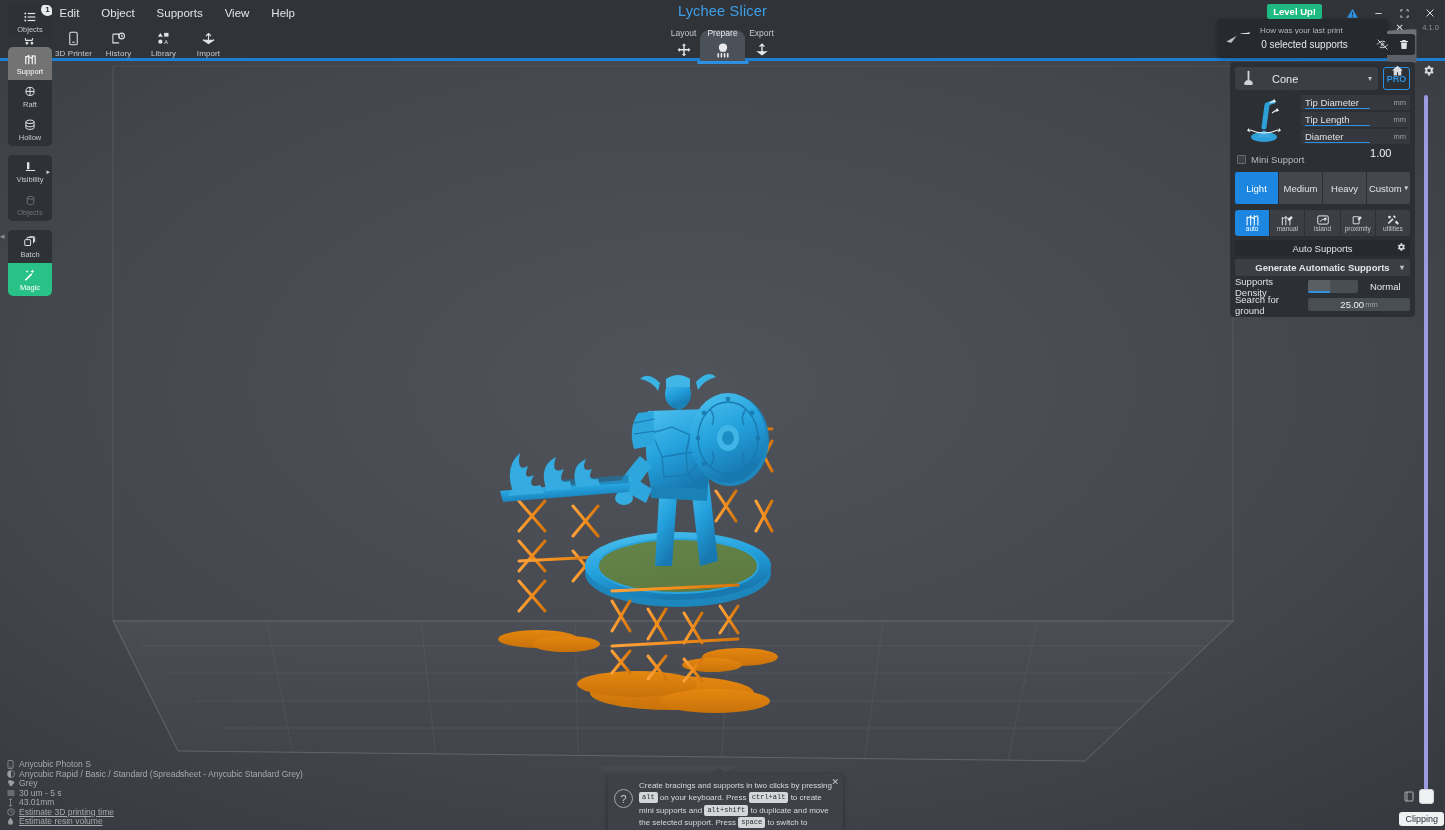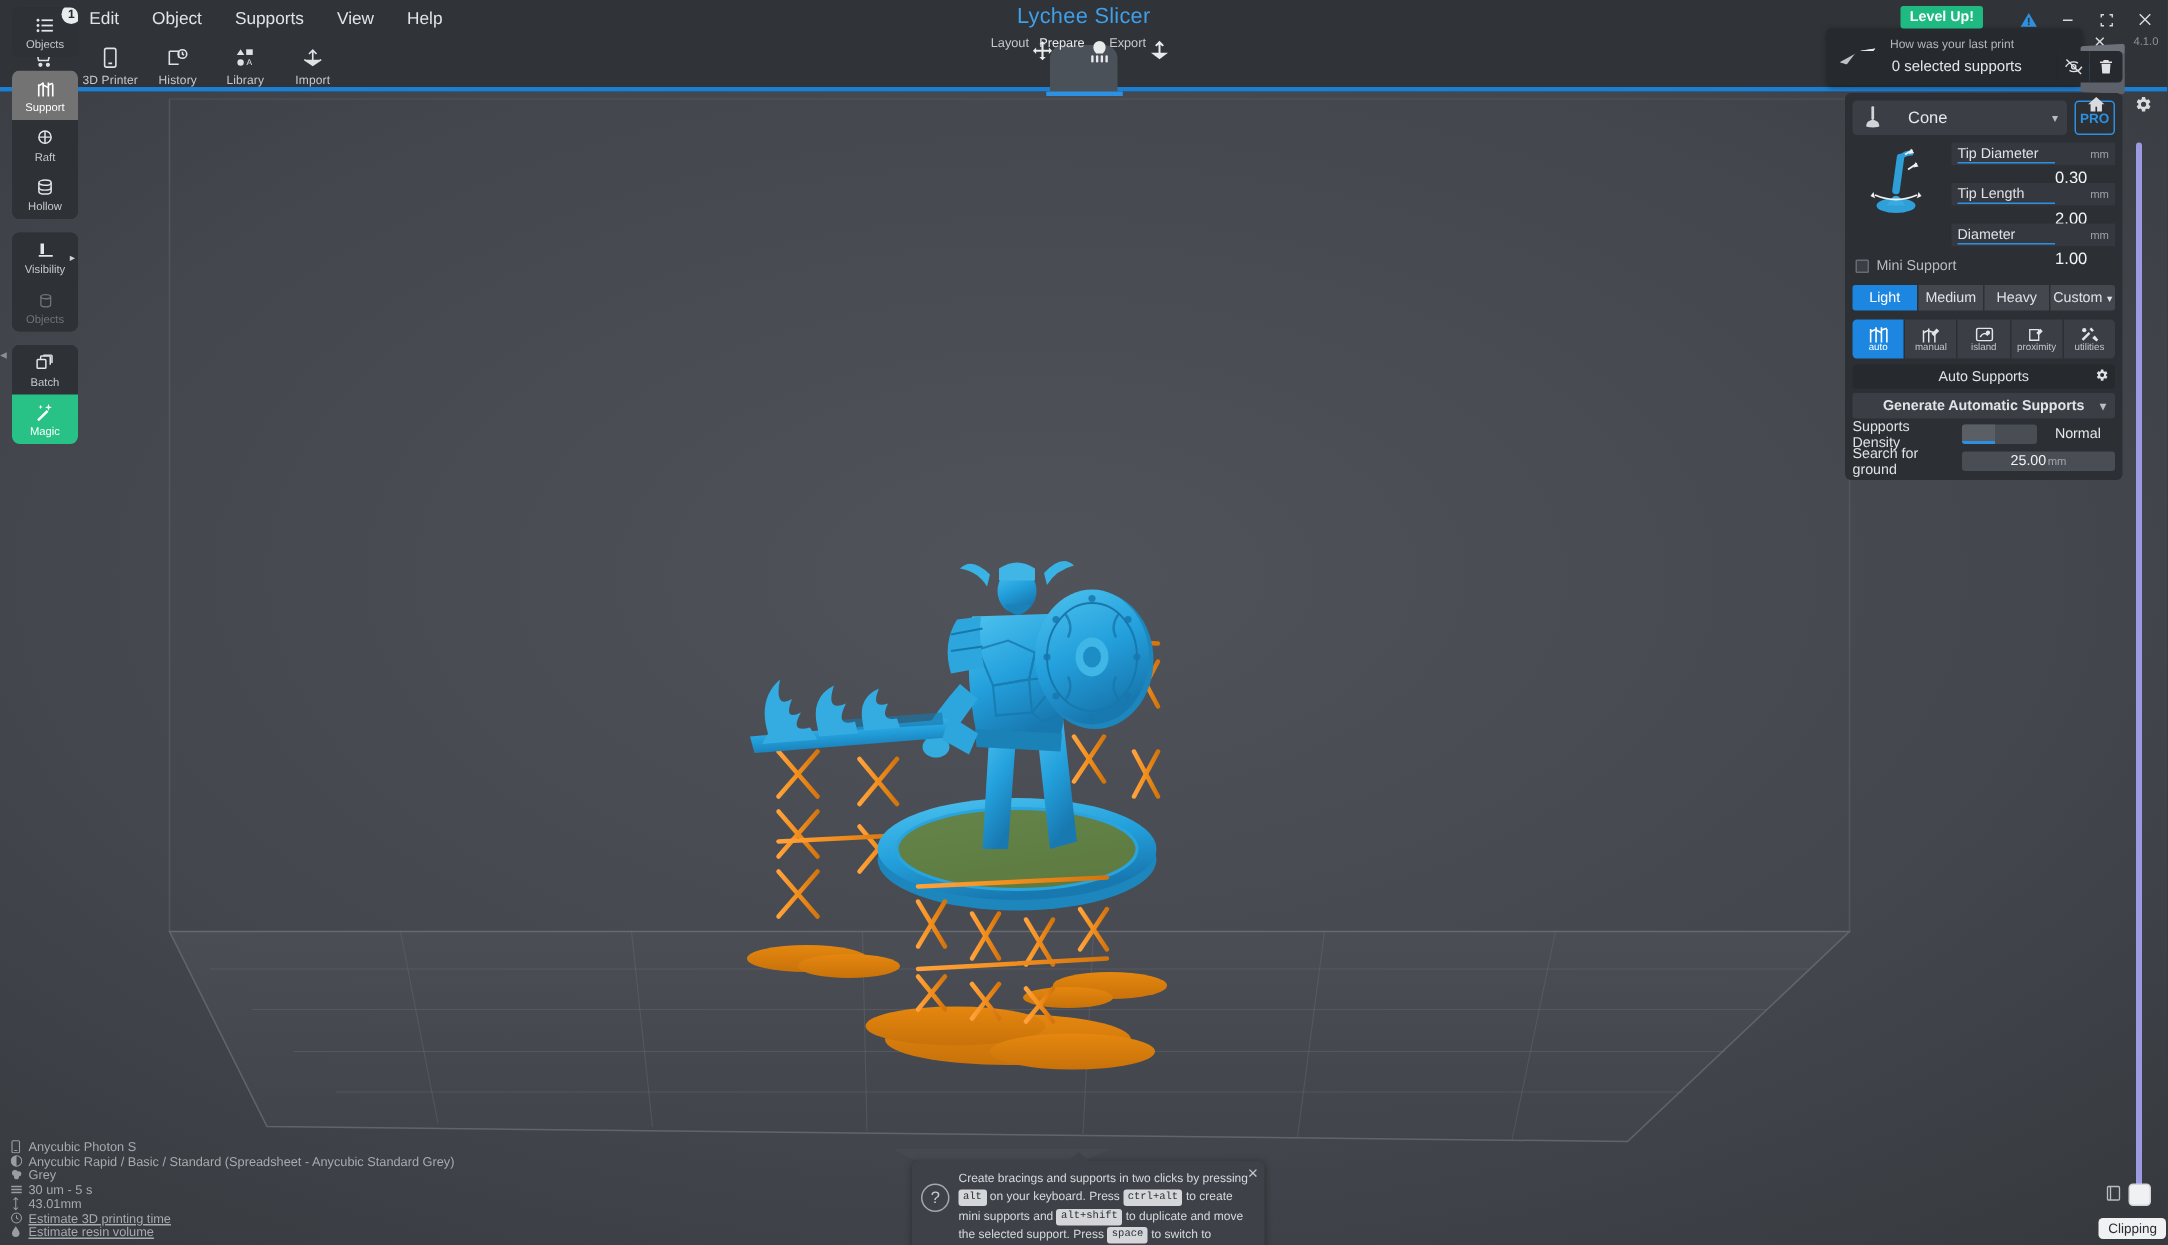--- a/index.html
+++ b/index.html
@@ -38,21 +38,21 @@
     font-size:14.5px; color:#3f9fe8; letter-spacing:.2px; pointer-events:none;
   }
 
   
   .stage-tabs {
     position:absolute; left:50%; transform:translateX(-50%); top:21px;
     display:flex; align-items:flex-end; gap:0px; height:40px;
   }
   .stage {
     position:relative; width:39px; height:38px; display:flex;
-    flex-direction:row; justify-content:flex-end;
+    flex-direction:column; align-items:center; justify-content:flex-end;
     cursor:default;
   }
   .stage .st-lbl { font-size:8.5px; color:#c8cacd; margin-bottom:1px; }
   .stage .st-ico { height:22px; display:flex; align-items:center; justify-content:center; color:#e8eaec; }
   .stage.active { }
   .stage.active .st-lbl { color:#e9ecef; }
   .stage.active::after {
     content:""; position:absolute; left:-6px; right:-6px; bottom:-3px; height:3px;
     background:#2e90e0;
   }
@@ -184,36 +184,36 @@
     width:27px; height:23px; border:1px solid #2e90e0; border-radius:3px;
     display:flex; align-items:center; justify-content:center;
     font-size:9px; font-weight:bold; color:#2e90e0; cursor:default;
   }
 
   .param-block { display:flex; gap:4px; margin-bottom:5px; }
   .param-vis {
     width:62px; height:52px; background:#2c2f34; border-radius:3px;
     display:flex; align-items:center; justify-content:center;
   }
-  .params { flex:1; display:flex; flex-direction:column; gap:11px; }
+  .params { flex:1; display:flex; flex-direction:column; gap:1px; }
   .prow {
     display:flex; align-items:center; height:16px; background:#35383e;
     border-bottom:1px solid #2c2f34; padding:0 4px;
   }
   .prow .pl { flex:1; font-size:9.5px; color:#dfe1e4; border-bottom:1px solid #2e90e0; }
   .prow .pv { font-size:11px; color:#f2f4f6;margin-top:32px; }
   .prow .pu { font-size:7.5px; color:#9da1a6; margin-left:2px; }
 
   .mini-row { display:flex; align-items:center; gap:5px; height:15px; padding-left:2px; }
   .cbx { width:9px; height:9px; border:1px solid #676b71; background:#3b3f45; border-radius:1px; cursor:default; }
   .mini-row .ml { font-size:9.5px; color:#b8bbbf; }
 
   .seg { display:flex; gap:1px; margin-top:5px; }
   .seg-btn {
-    flex:1; height:17px; background:#44484e; display:flex; align-items:center;
+    flex:1; height:32px; background:#44484e; display:flex; align-items:center;
     justify-content:center; font-size:9.5px; color:#e0e2e5; cursor:default;
   }
   .seg-btn:first-child { border-radius:2px 0 0 2px; }
   .seg-btn:last-child { border-radius:0 2px 2px 0; }
   .seg-btn.on { background:#1c86e0; color:#fff; }
   .seg-btn .sc { font-size:7px; margin-left:3px; }
 
   .modes { display:flex; gap:1px; margin-top:6px; }
   .mode {
     flex:1; height:26px; background:#3b3f45; display:flex; flex-direction:column;

